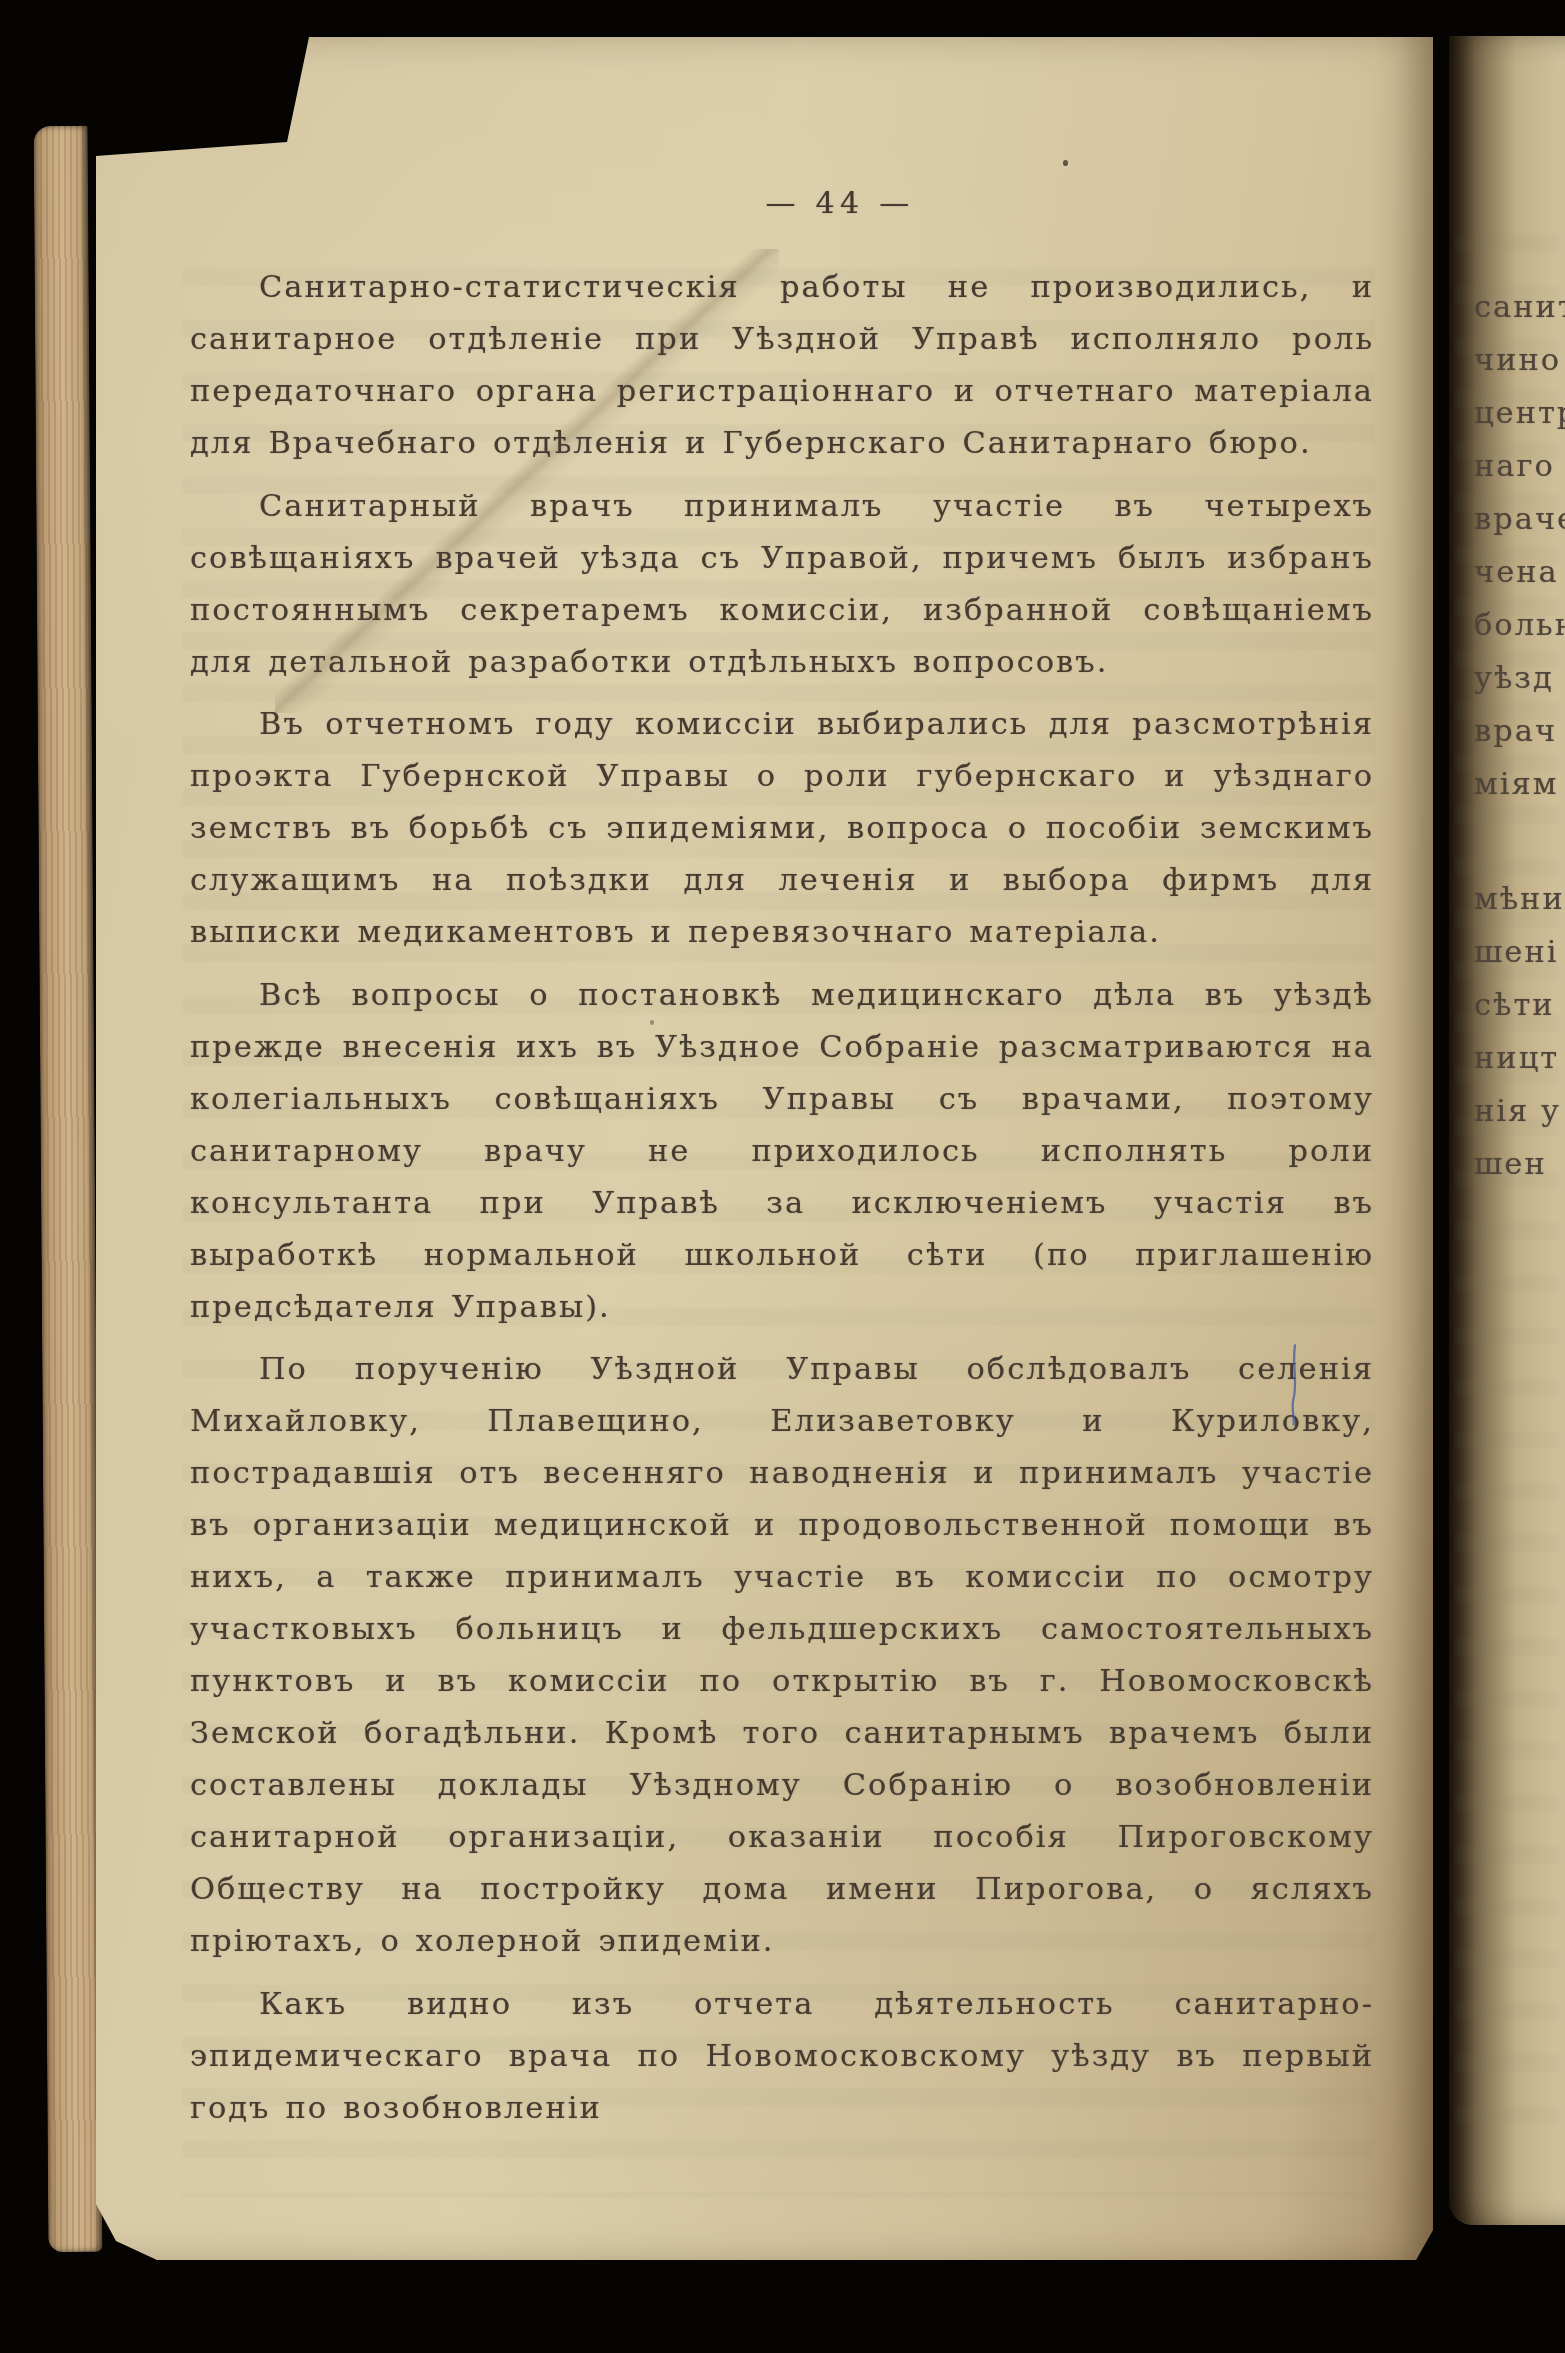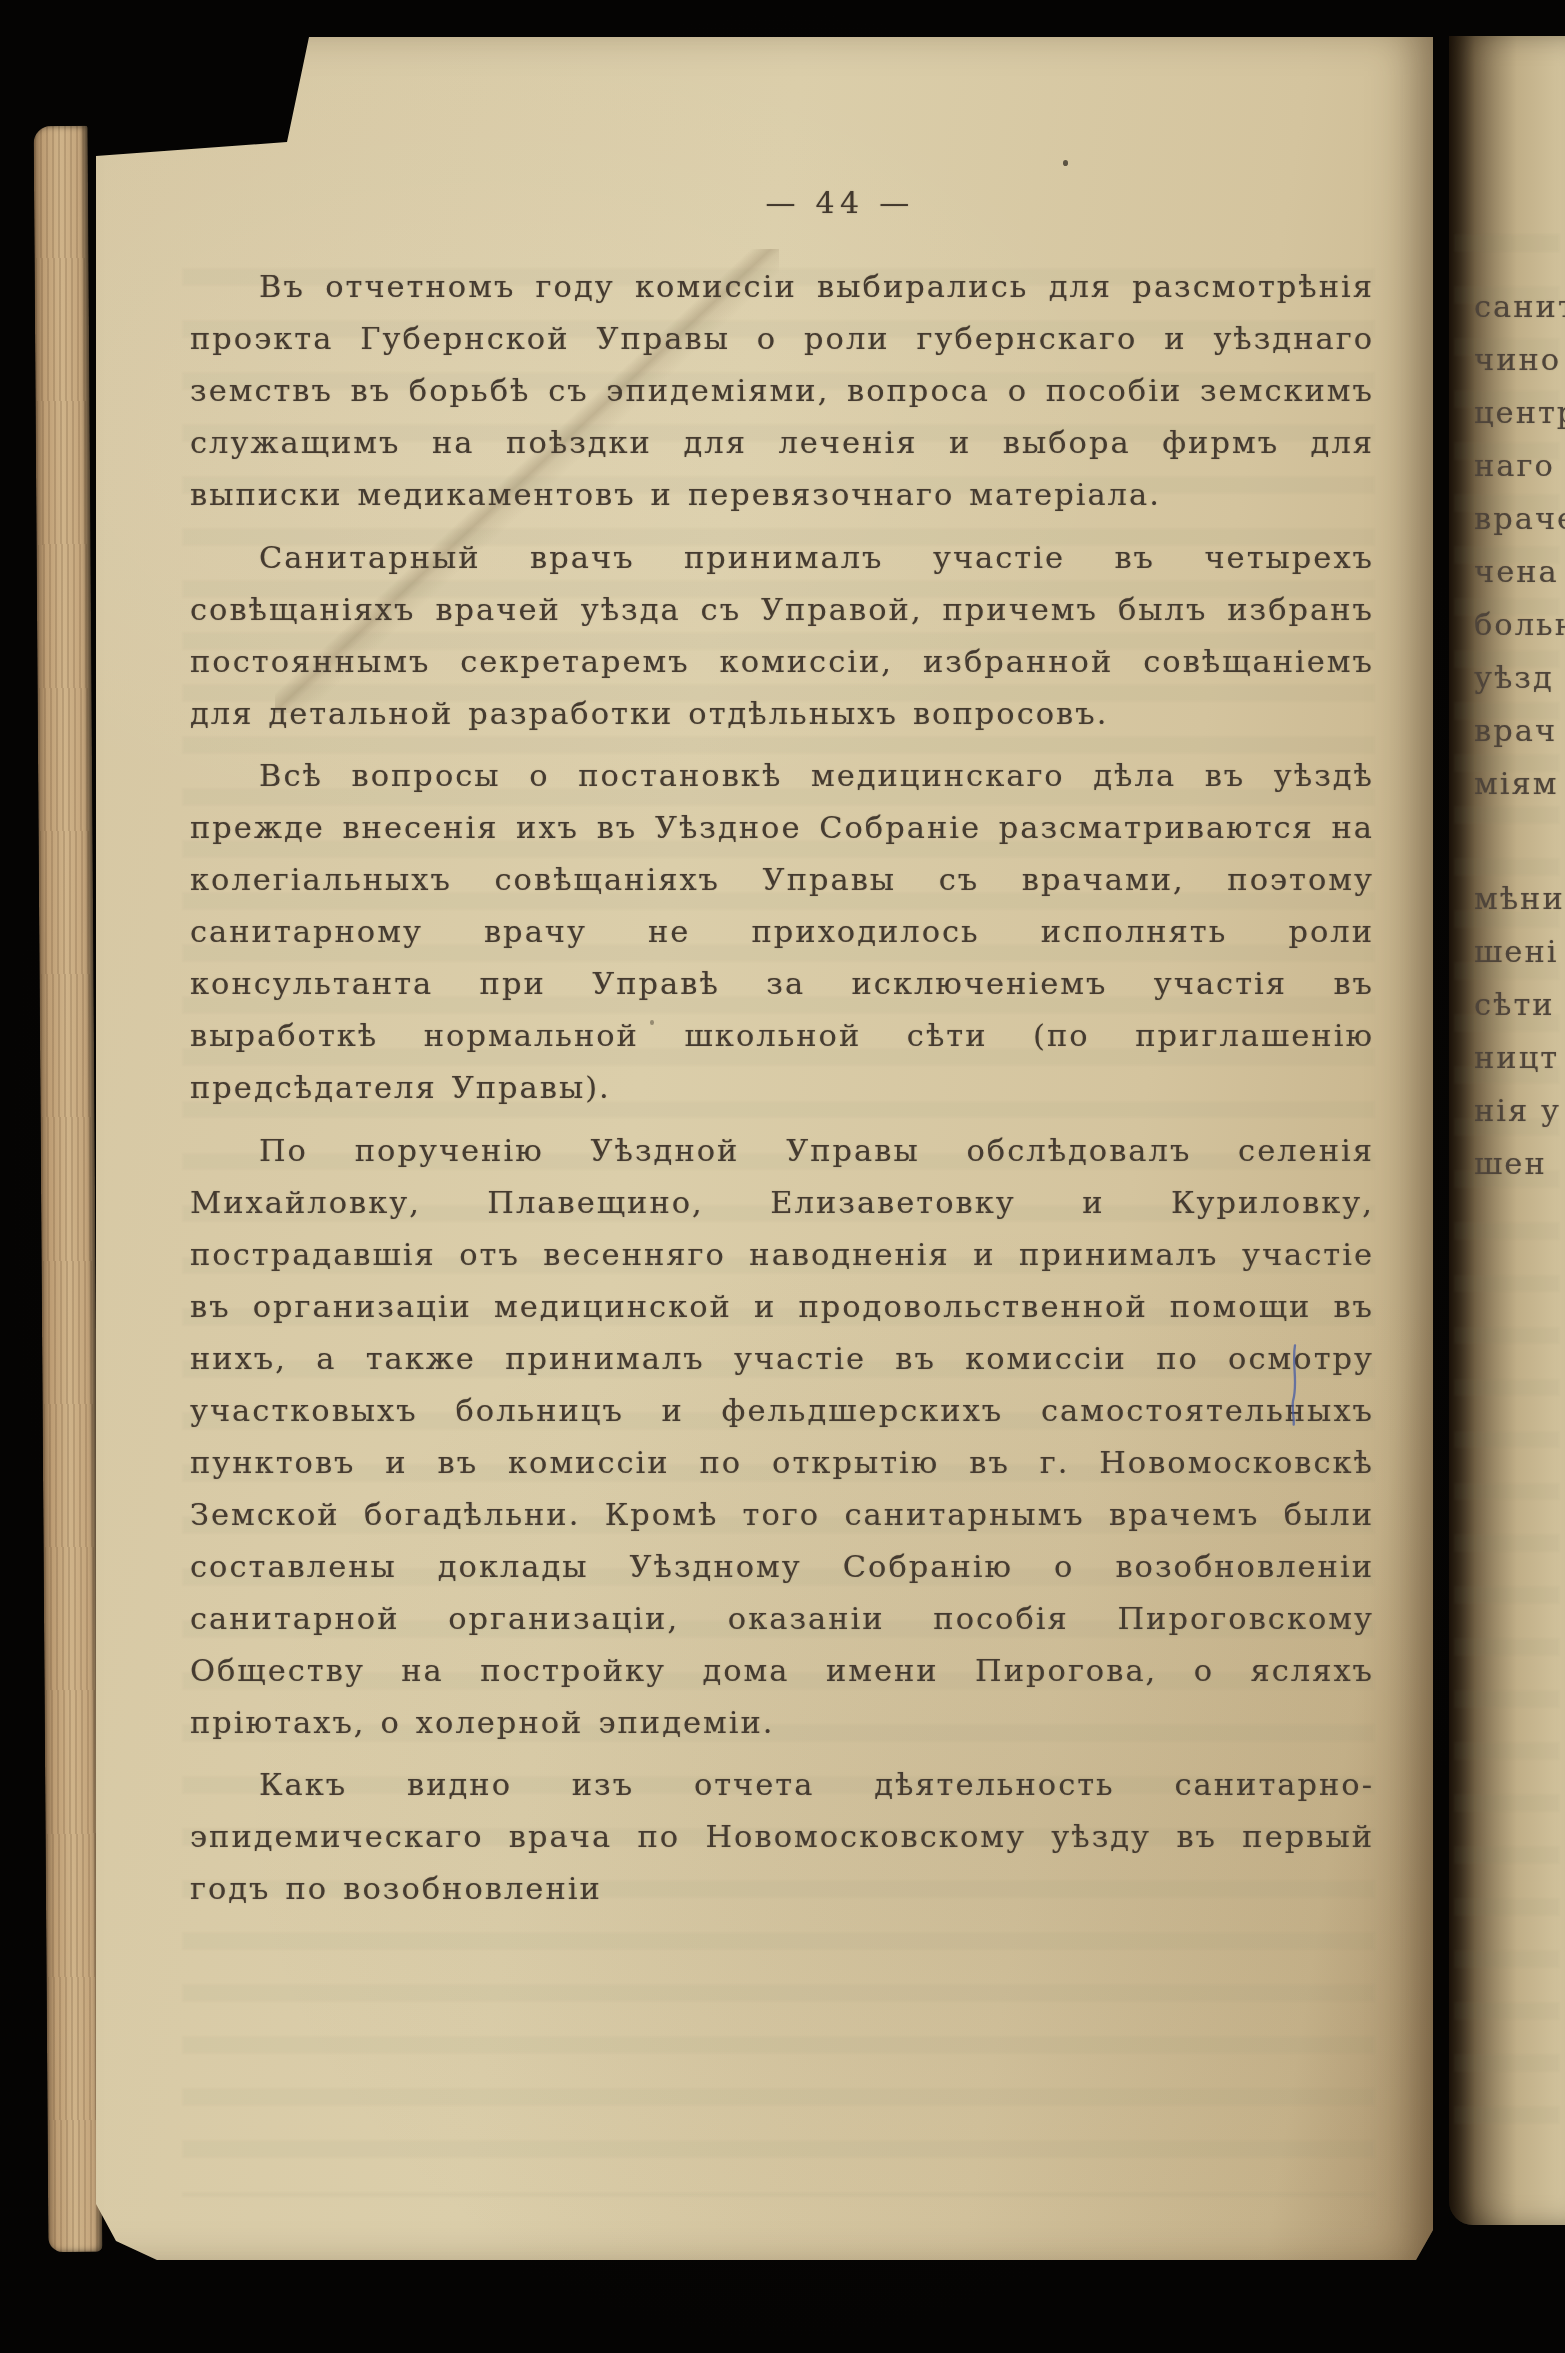--- a/index.html
+++ b/index.html
@@ -104,22 +104,23 @@
 
   <div id="fore-edge"></div>
 
   <div id="page-left">
     <div id="crease"></div>
     <div id="bleed-left" class="bleed"></div>
 
     <div id="page-number">— 44 —</div>
 
     <div id="text-block">
+      <p>Санитарно-статистическія работы не производились, и сани­тарное отдѣленіе при Уѣздной Управѣ исполняло роль передаточнаго органа регистраціоннаго и отчетнаго матеріала для Врачебнаго отдѣ­ленія и Губернскаго Санитарнаго бюро.</p>
+      <p>Санитарный врачъ принималъ участіе въ четырехъ совѣщаніяхъ врачей уѣзда съ Управой, причемъ былъ избранъ постояннымъ сек­ретаремъ комиссіи, избранной совѣщаніемъ для детальной разработки отдѣльныхъ вопросовъ.</p>
       <p>Въ отчетномъ году комиссіи выбирались для разсмотрѣнія про­экта Губернской Управы о роли губернскаго и уѣзднаго земствъ въ борьбѣ съ эпидеміями, вопроса о пособіи земскимъ служащимъ на поѣздки для леченія и выбора фирмъ для выписки медикаментовъ и перевязочнаго матеріала.</p>
-      <p>Санитарный врачъ принималъ участіе въ четырехъ совѣщаніяхъ врачей уѣзда съ Управой, причемъ былъ избранъ постояннымъ сек­ретаремъ комиссіи, избранной совѣщаніемъ для детальной разработки отдѣльныхъ вопросовъ.</p>
       <p>Всѣ вопросы о постановкѣ медицинскаго дѣла въ уѣздѣ прежде внесенія ихъ въ Уѣздное Собраніе разсматриваются на колегіальныхъ совѣщаніяхъ Управы съ врачами, поэтому санитарному врачу не приходилось исполнять роли консультанта при Управѣ за исключе­ніемъ участія въ выработкѣ нормальной школьной сѣти (по пригла­шенію предсѣдателя Управы).</p>
       <p>По порученію Уѣздной Управы обслѣдовалъ селенія Михайловку, Плавещино, Елизаветовку и Куриловку, пострадавшія отъ весенняго наводненія и принималъ участіе въ организаціи медицинской и про­довольственной помощи въ нихъ, а также принималъ участіе въ ко­миссіи по осмотру участковыхъ больницъ и фельдшерскихъ самосто­ятельныхъ пунктовъ и въ комиссіи по открытію въ г. Новомосковскѣ Земской богадѣльни. Кромѣ того санитарнымъ врачемъ были состав­лены доклады Уѣздному Собранію о возобновленіи санитарной органи­заціи, оказаніи пособія Пироговскому Обществу на постройку дома имени Пирогова, о ясляхъ пріютахъ, о холерной эпидеміи.</p>
       <p>Какъ видно изъ отчета дѣятельность санитарно-эпидемическаго врача по Новомосковскому уѣзду въ первый годъ по возобновленіи</p>
     </div>
 
     <svg id="ink-mark" width="16" height="82" viewBox="0 0 24 124">
       <path d="M12,2 C7,30 17,58 9,86 C7,98 11,112 10,122" fill="none" stroke="#3d55a6" stroke-width="3.5" stroke-linecap="round"></path>
     </svg>
 
     <div id="speck-1" class="speck"></div>

